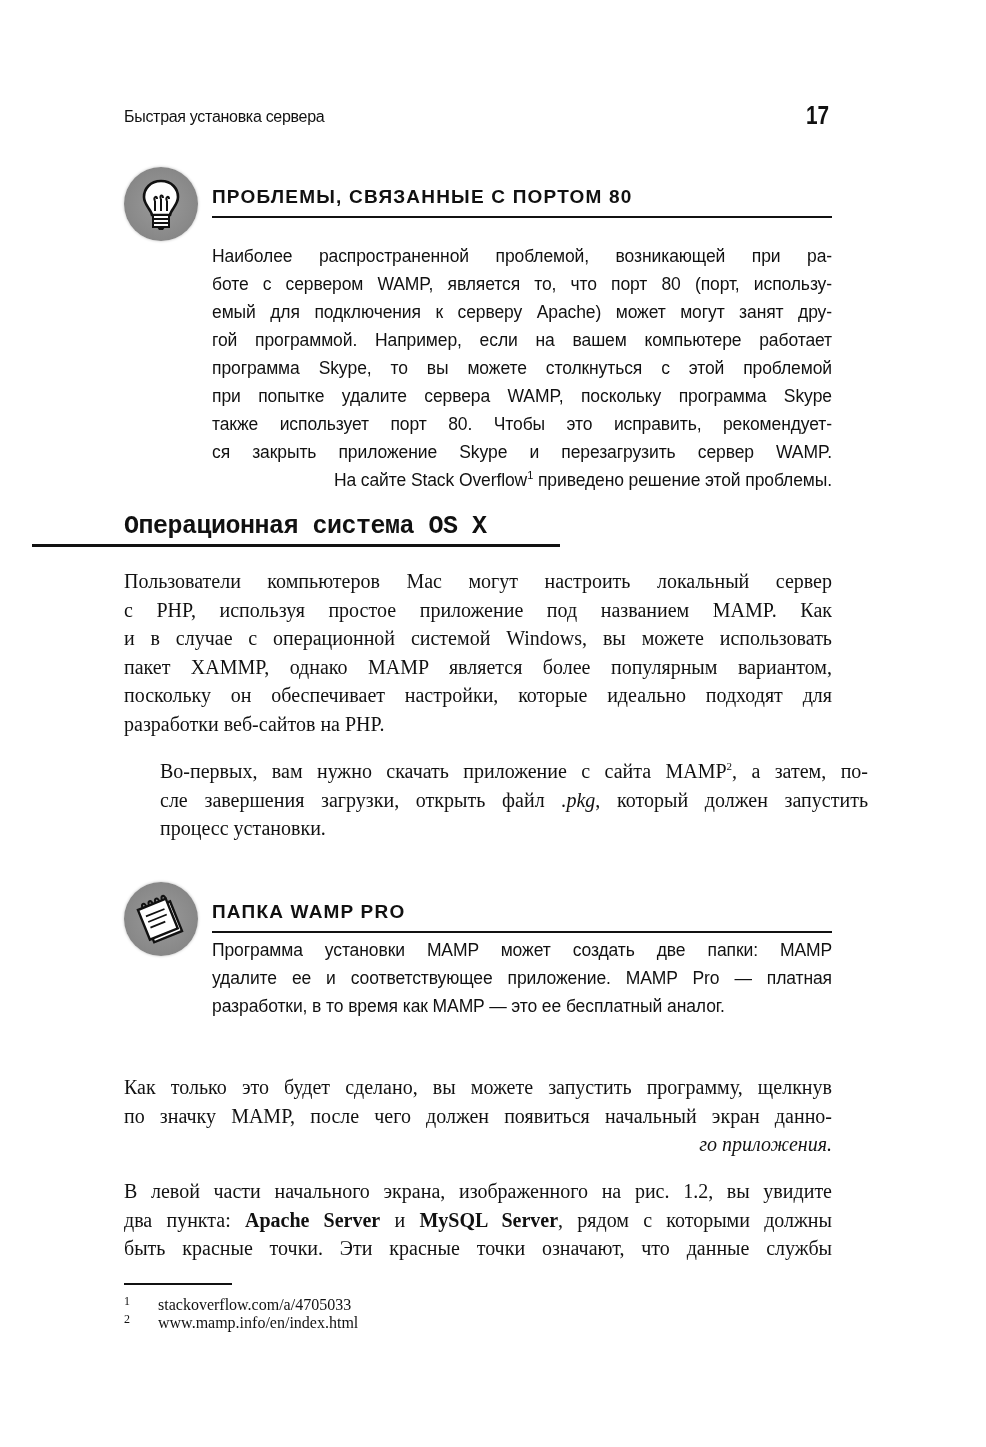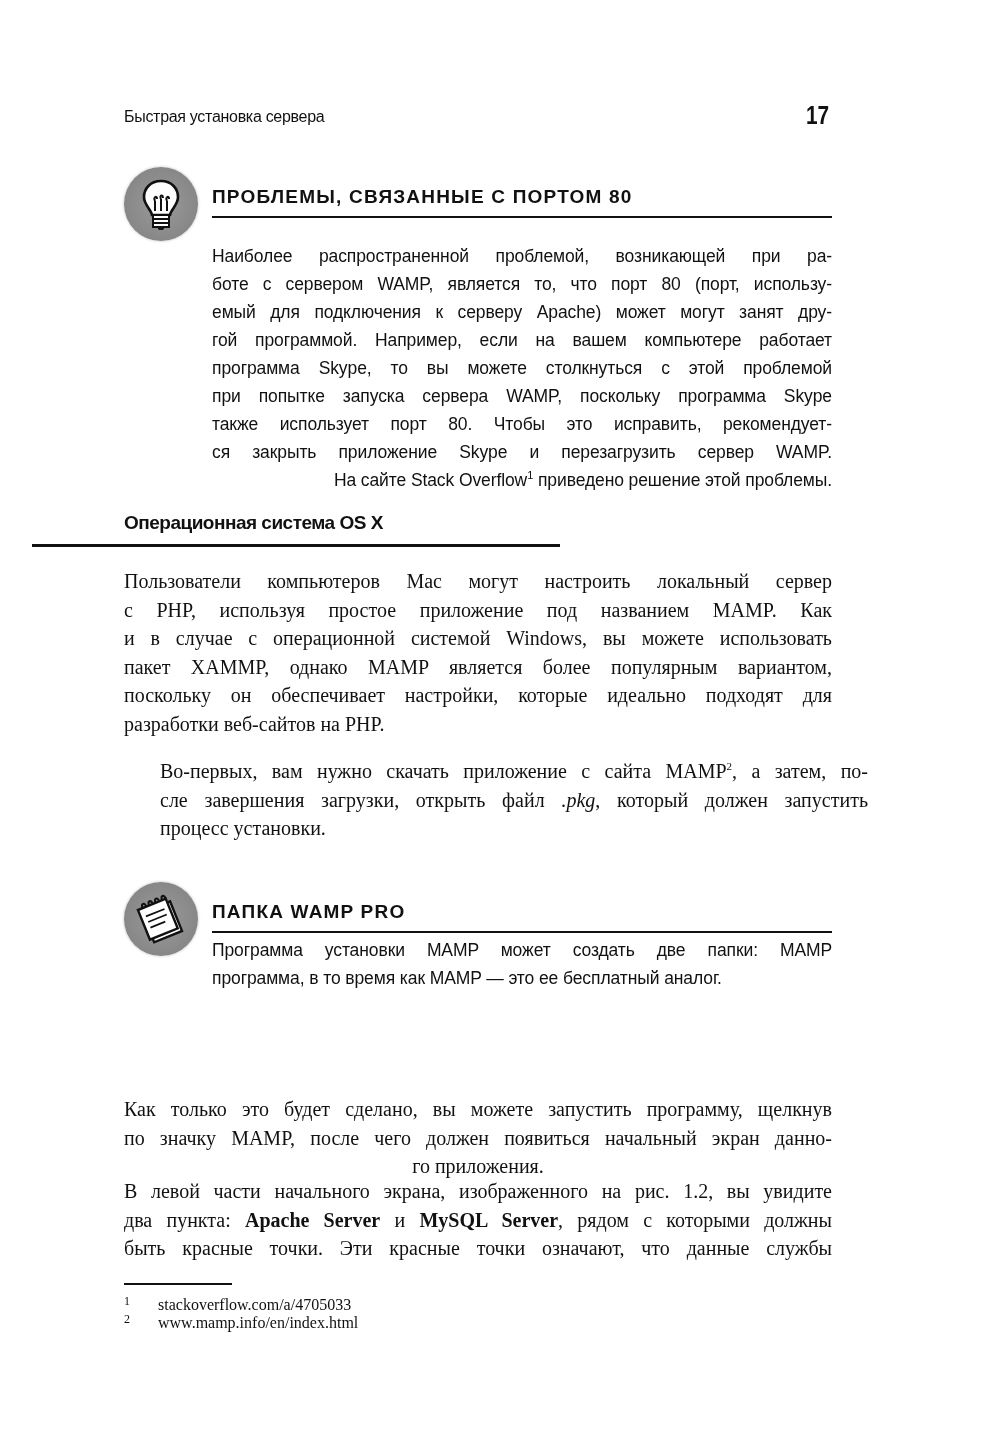--- a/index.html
+++ b/index.html
@@ -11,21 +11,21 @@
   #running-head { left:124px; top:108px; font-size:16px; letter-spacing:-0.3px; }
   #page-number { left:806px; top:100px; font-size:26px; font-weight:bold; font-family:"Liberation Sans Narrow","Liberation Sans", sans-serif; transform:scaleX(0.8); transform-origin:left; }
 
   .note-icon { width:74px; height:74px; border-radius:50%; background:radial-gradient(circle at 50% 50%, #9a9a9a 0%, #8a8a8a 60%, #7e7e7e 100%); box-shadow:0 0 3px #bbb; }
   .note-icon svg { width:74px; height:74px; display:block; }
 
   .note-title { font-size:19px; font-weight:bold; letter-spacing:1.2px; }
   .note-rule { height:2px; background:#111; }
   .note-body { font-size:17.5px; line-height:28px; text-align:justify; letter-spacing:-0.1px; }
 
-  #section-heading { left:124px; top:512px; font-size:19px; font-weight:bold; letter-spacing:-0.5px; }
+  #section-heading { left:124px; top:512px; font-size:25px; font-weight:bold; letter-spacing:-0.5px;font-family:Liberation Mono, monospace; }
   #section-rule { left:32px; top:544px; width:528px; height:3px; background:#111; }
 
   .para { font-size:20px; line-height:28.5px; text-align:justify; }
   .para b { font-weight:bold; }
   .para i { font-style:italic; }
   sup { font-size:11px; vertical-align:super; line-height:0; }
 
   #fn-rule { left:124px; top:1283px; width:108px; height:2px; background:#111; }
   .fn-num { font-size:12px; }
   .fn-text { font-size:16px; }
@@ -46,21 +46,21 @@
   </svg>
 </div>
 <div class="abs sans note-title" style="left:212px;top:186px;">ПРОБЛЕМЫ, СВЯЗАННЫЕ С ПОРТОМ 80</div>
 <div class="abs note-rule" style="left:212px;top:216px;width:620px;"></div>
 <div class="abs sans note-body" style="left:212px;top:242px;width:620px;">
   <div style="text-align-last: justify;">Наиболее распространенной проблемой, возникающей при ра-</div>
   <div style="text-align-last: justify;">боте с сервером WAMP, является то, что порт 80 (порт, использу-</div>
   <div style="text-align-last: justify;">емый для подключения к серверу Apache) может могут занят дру-</div>
   <div style="text-align-last: justify;">гой программой. Например, если на вашем компьютере работает</div>
   <div style="text-align-last: justify;">программа Skype, то вы можете столкнуться с этой проблемой</div>
-  <div style="text-align-last: justify;">при попытке запуска сервера WAMP, поскольку программа Skype</div>
+  <div style="text-align-last: justify;">при попытке удалите сервера WAMP, поскольку программа Skype</div>
   <div style="text-align-last: justify;">также использует порт 80. Чтобы это исправить, рекомендует-</div>
   <div style="text-align-last: justify;">ся закрыть приложение Skype и перезагрузить сервер WAMP.</div>
   <div style="text-align:right;"><span>На сайте Stack Overflow</span><sup>1</sup><span> приведено решение этой проблемы.</span></div>
 </div>
 
 <div id="section-heading" class="abs sans">Операционная система OS X</div>
 <div id="section-rule" class="abs"></div>
 
 <div class="abs serif para" style="left:124px;top:567px;width:708px;">
   <div style="text-align-last: justify;">Пользователи компьютеров Mac могут настроить локальный сервер</div>
@@ -84,27 +84,28 @@
       <rect x="19" y="20" width="30" height="32" fill="#fff" stroke="#111" stroke-width="2.4"></rect>
       <path d="M24 20 C24 15 28 15 28 20 M31 20 C31 15 35 15 35 20 M38 20 C38 15 42 15 42 20 M45 20 C45 15 49 15 49 20" fill="none" stroke="#111" stroke-width="2"></path>
       <path d="M24 29 L44 29 M24 35 L44 35 M24 41 L40 41" stroke="#111" stroke-width="1.8"></path>
     </g>
   </svg>
 </div>
 <div class="abs sans note-title" style="left:212px;top:901px;">ПАПКА WAMP PRO</div>
 <div class="abs note-rule" style="left:212px;top:931px;width:620px;"></div>
 <div class="abs sans note-body" style="left:212px;top:936px;width:620px;">
   <div style="text-align-last: justify;">Программа установки MAMP может создать две папки: MAMP</div>
-  <div style="text-align:left;">программа, в то время как MAMP — это ее бесплатный аналог.</div>
+  <div style="text-align-last: justify;">удалите ее и соответствующее приложение. MAMP Pro — платная</div>
+  <div style="text-align:left;">разработки, в то время как MAMP — это ее бесплатный аналог.</div>
 </div>
 
 <div class="abs serif para" style="left:124px;top:1073px;width:708px;">
-  <div style="text-align-last: justify; margin-top: 22px;">Как только это будет сделано, вы можете запустить программу, щелкнув</div>
+  <div style="text-align-last: justify;">Как только это будет сделано, вы можете запустить программу, щелкнув</div>
   <div style="text-align-last: justify;">по значку MAMP, после чего должен появиться начальный экран данно-</div>
-  <div style="text-align:center;">го приложения.</div>
+  <div style="text-align:right;font-style:italic;">го приложения.</div>
 </div>
 
 <div class="abs serif para" style="left:124px;top:1177px;width:708px;">
   <div style="text-align-last: justify;">В левой части начального экрана, изображенного на рис. 1.2, вы увидите</div>
   <div style="text-align-last: justify;"><span>два пункта: </span><b>Apache Server</b><span> и </span><b>MySQL Server</b><span>, рядом с которыми должны</span></div>
   <div style="text-align-last: justify;">быть красные точки. Эти красные точки означают, что данные службы</div>
 </div>
 
 <div id="fn-rule" class="abs"></div>
 <div class="abs serif fn-num" style="left:124px;top:1294px;">1</div>

